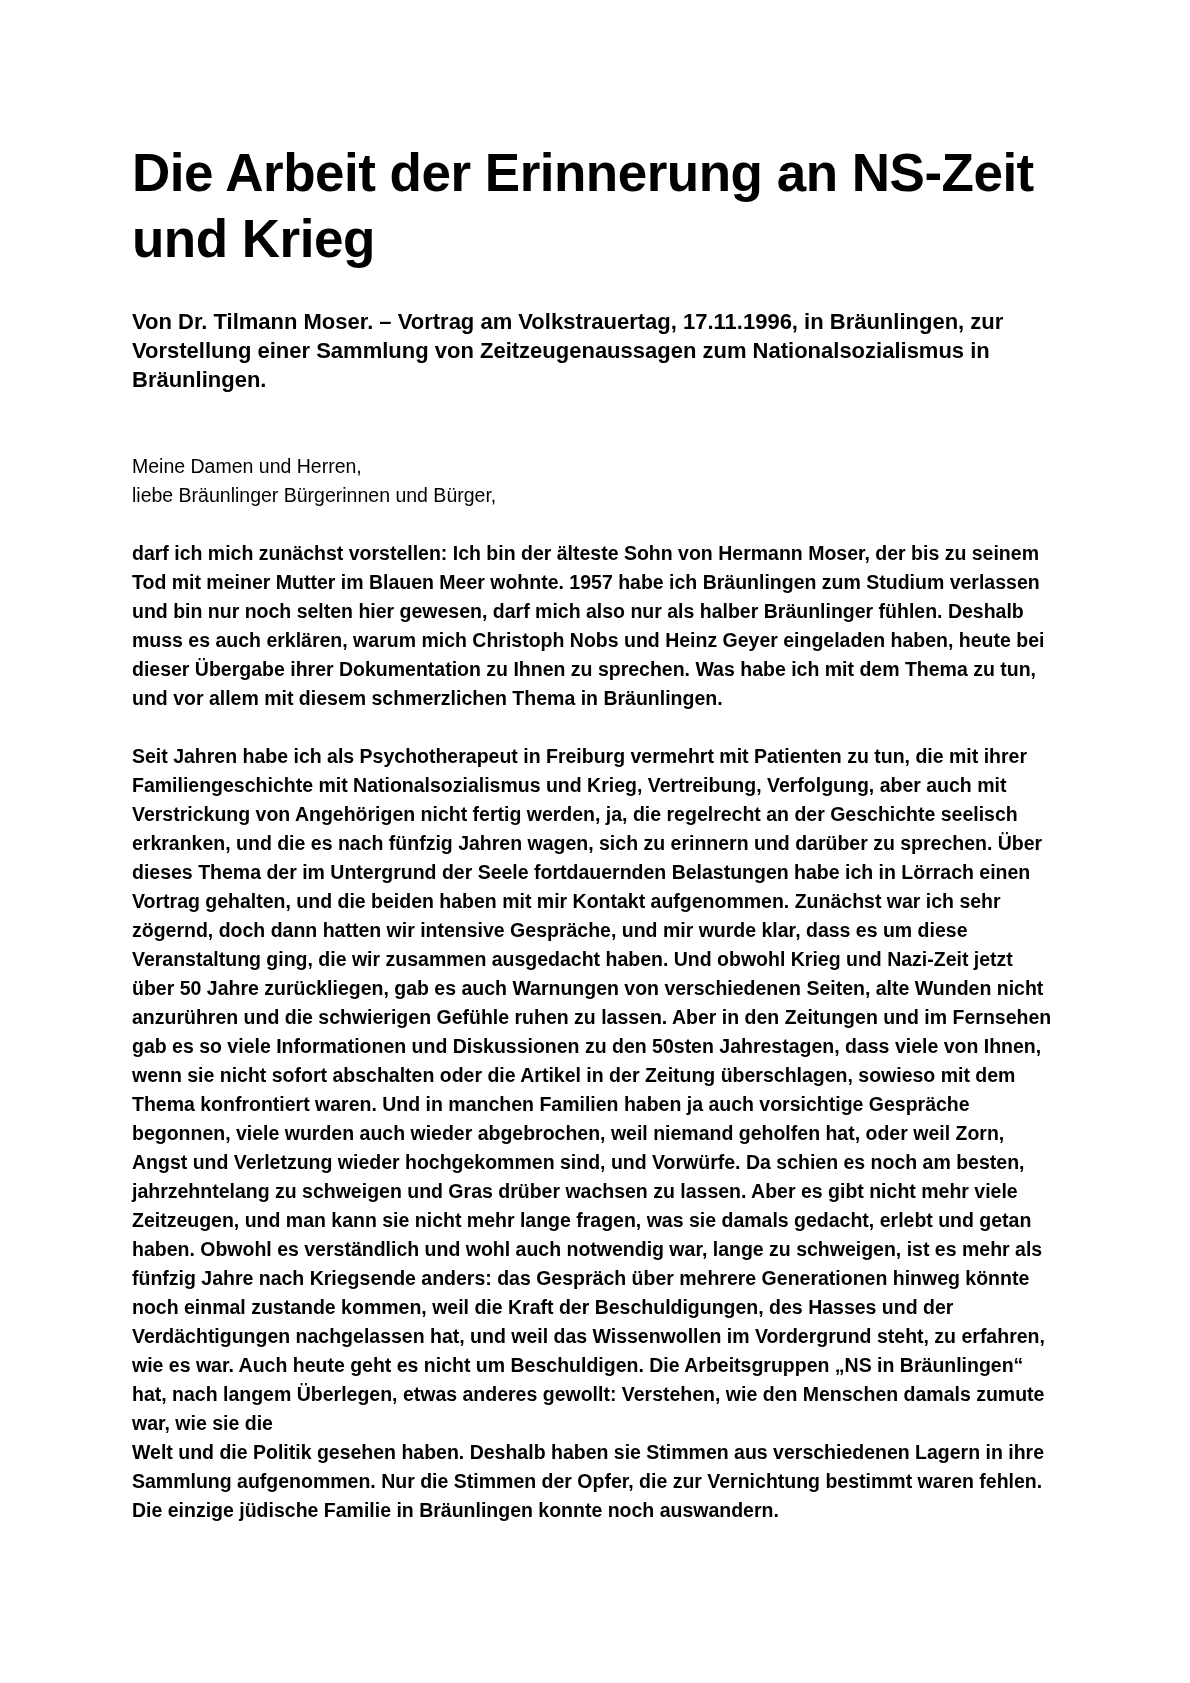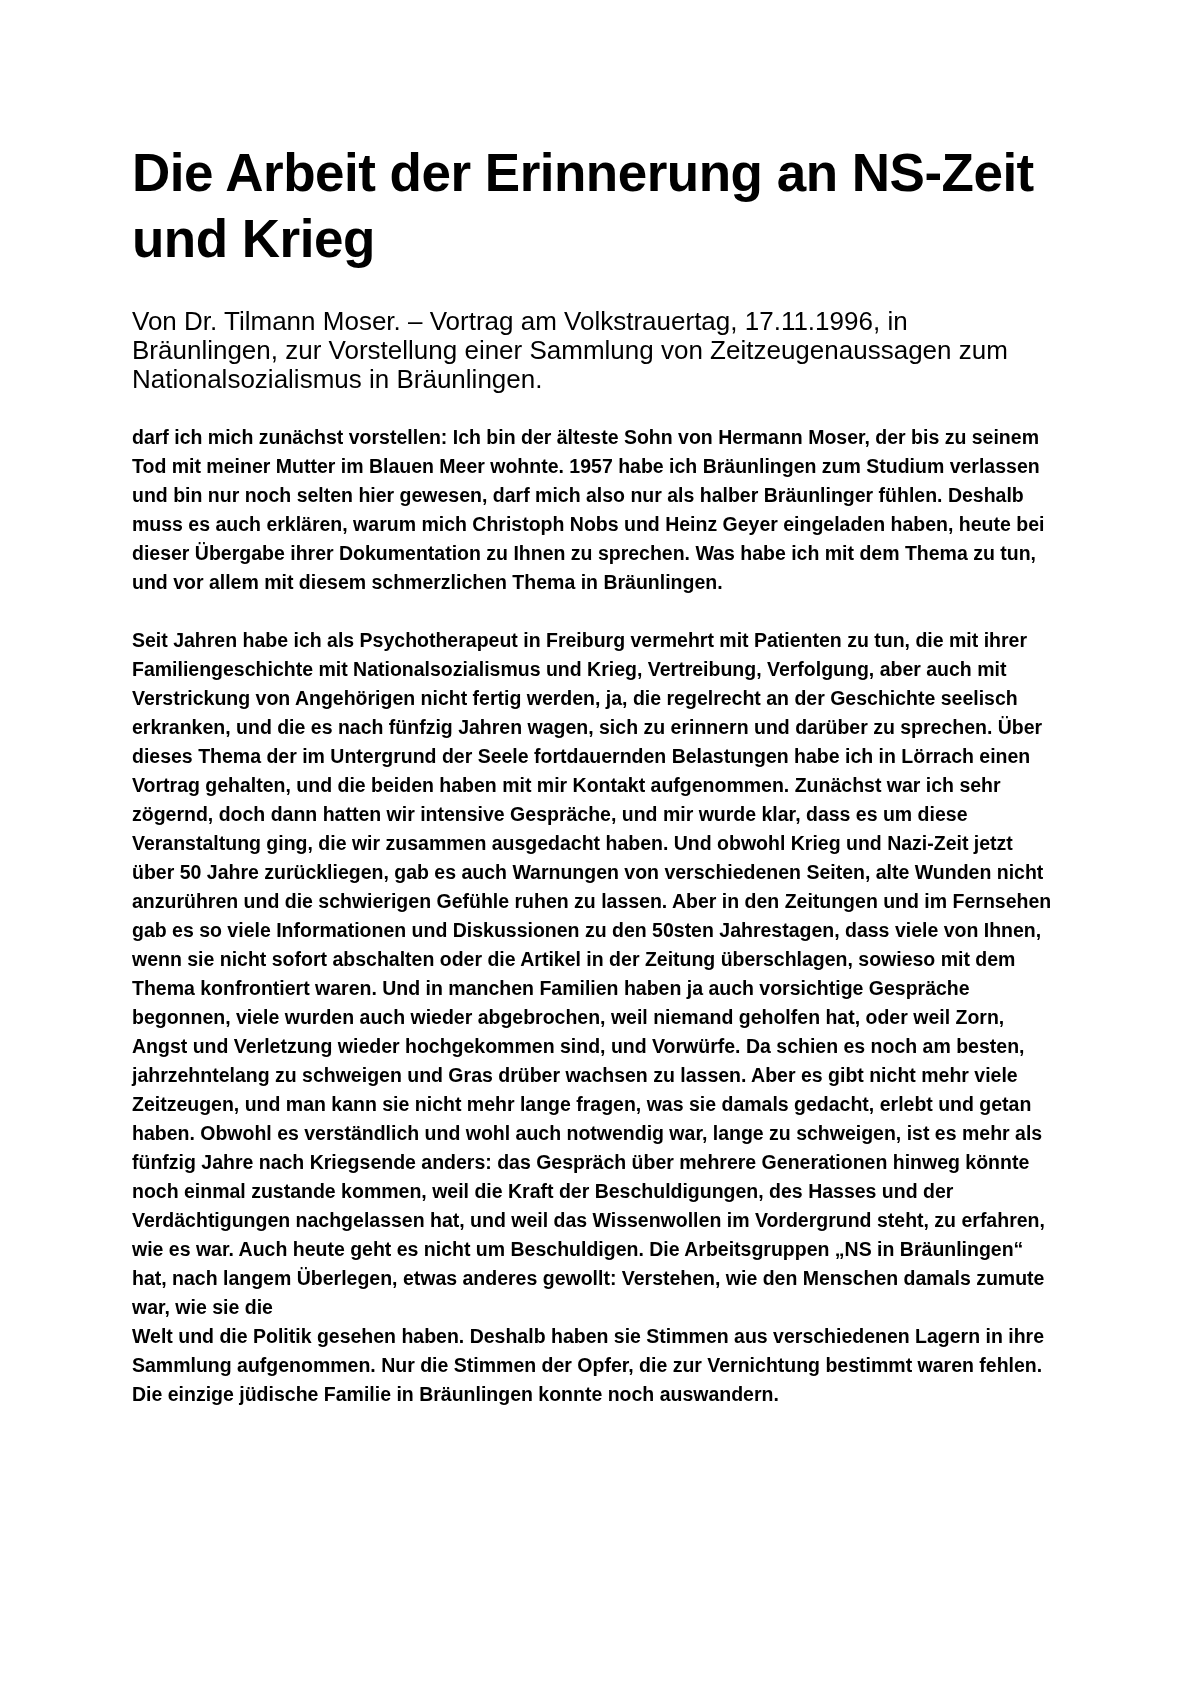--- a/index.html
+++ b/index.html
@@ -25,22 +25,22 @@
     font-size: 53px;
     font-weight: 700;
     line-height: 1.25;
     letter-spacing: -0.5px;
     color: #000000;
     white-space: pre-line;
   }
   .doc-byline {
     margin: 34px 0 0 0;
     width: 926px;
-    font-size: 26px;
-    font-weight: 400;
+    font-size: 22px;
+    font-weight: 700;
     line-height: 29px;
     white-space: pre-line;
   }
   .doc-salutation {
     margin: 58px 0 0 0;
     width: 926px;
     font-size: 19.5px;
     font-weight: 400;
     line-height: 29px;
     white-space: pre-line;
@@ -57,18 +57,20 @@
 </style>
 </head>
 <body>
 
 <div class="page">
   <h1 class="doc-title">Die Arbeit der Erinnerung an NS-Zeit
 und Krieg</h1>
 
   <p class="doc-byline">Von Dr. Tilmann Moser. – Vortrag am Volkstrauertag, 17.11.1996, in Bräunlingen, zur Vorstellung einer Sammlung von Zeitzeugenaussagen zum Nationalsozialismus in Bräunlingen.</p>
 
+  <p class="doc-salutation">Meine Damen und Herren,
+liebe Bräunlinger Bürgerinnen und Bürger,</p>
 
   <p class="doc-paragraph">darf ich mich zunächst vorstellen: Ich bin der älteste Sohn von Hermann Moser, der bis zu seinem Tod mit meiner Mutter im Blauen Meer wohnte. 1957 habe ich Bräunlingen zum Studium verlassen und bin nur noch selten hier gewesen, darf mich also nur als halber Bräunlinger fühlen. Deshalb muss es auch erklären, warum mich Christoph Nobs und Heinz Geyer eingeladen haben, heute bei dieser Übergabe ihrer Dokumentation zu Ihnen zu sprechen. Was habe ich mit dem Thema zu tun, und vor allem mit diesem schmerzlichen Thema in Bräunlingen.</p>
 
   <p class="doc-paragraph">Seit Jahren habe ich als Psychotherapeut in Freiburg vermehrt mit Patienten zu tun, die mit ihrer Familiengeschichte mit Nationalsozialismus und Krieg, Vertreibung, Verfolgung, aber auch mit Verstrickung von Angehörigen nicht fertig werden, ja, die regelrecht an der Geschichte seelisch erkranken, und die es nach fünfzig Jahren wagen, sich zu erinnern und darüber zu sprechen. Über dieses Thema der im Untergrund der Seele fortdauernden Belastungen habe ich in Lörrach einen Vortrag gehalten, und die beiden haben mit mir Kontakt aufgenommen. Zunächst war ich sehr zögernd, doch dann hatten wir intensive Gespräche, und mir wurde klar, dass es um diese Veranstaltung ging, die wir zusammen ausgedacht haben. Und obwohl Krieg und Nazi-Zeit jetzt über 50 Jahre zurückliegen, gab es auch Warnungen von verschiedenen Seiten, alte Wunden nicht anzurühren und die schwierigen Gefühle ruhen zu lassen. Aber in den Zeitungen und im Fernsehen gab es so viele Informationen und Diskussionen zu den 50sten Jahrestagen, dass viele von Ihnen, wenn sie nicht sofort abschalten oder die Artikel in der Zeitung überschlagen, sowieso mit dem Thema konfrontiert waren. Und in manchen Familien haben ja auch vorsichtige Gespräche begonnen, viele wurden auch wieder abgebrochen, weil niemand geholfen hat, oder weil Zorn, Angst und Verletzung wieder hochgekommen sind, und Vorwürfe. Da schien es noch am besten, jahrzehntelang zu schweigen und Gras drüber wachsen zu lassen. Aber es gibt nicht mehr viele Zeitzeugen, und man kann sie nicht mehr lange fragen, was sie damals gedacht, erlebt und getan haben. Obwohl es verständlich und wohl auch notwendig war, lange zu schweigen, ist es mehr als fünfzig Jahre nach Kriegsende anders: das Gespräch über mehrere Generationen hinweg könnte noch einmal zustande kommen, weil die Kraft der Beschuldigungen, des Hasses und der Verdächtigungen nachgelassen hat, und weil das Wissenwollen im Vordergrund steht, zu erfahren, wie es war. Auch heute geht es nicht um Beschuldigen. Die Arbeitsgruppen „NS in Bräunlingen“ hat, nach langem Überlegen, etwas anderes gewollt: Verstehen, wie den Menschen damals zumute war, wie sie die
 Welt und die Politik gesehen haben. Deshalb haben sie Stimmen aus verschiedenen Lagern in ihre Sammlung aufgenommen. Nur die Stimmen der Opfer, die zur Vernichtung bestimmt waren fehlen. Die einzige jüdische Familie in Bräunlingen konnte noch auswandern.</p>
 </div>
 
 </body></html>

